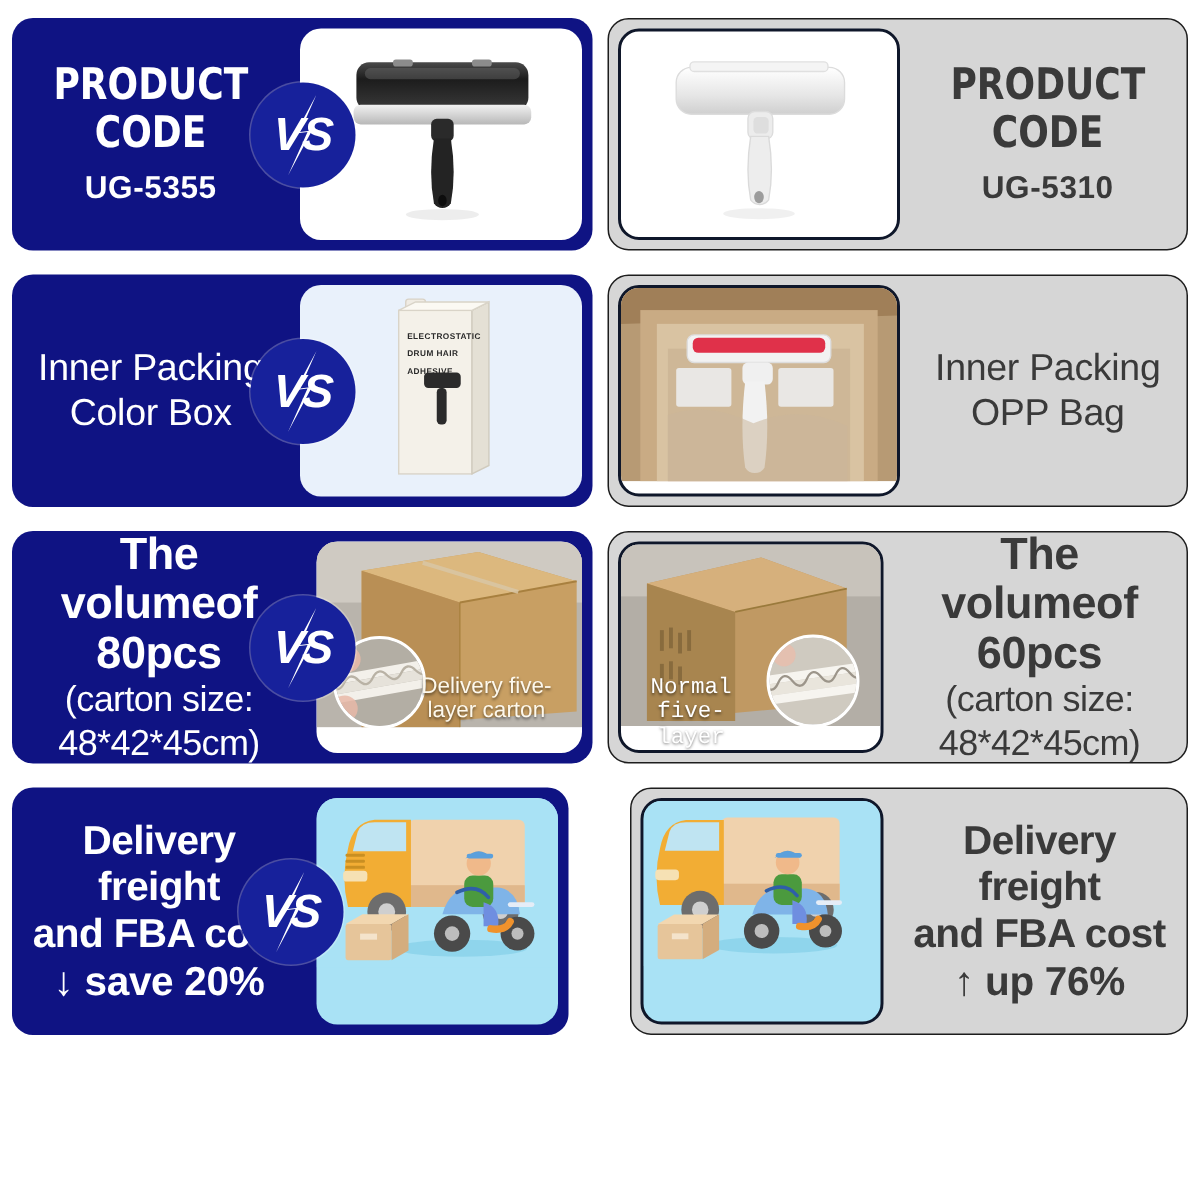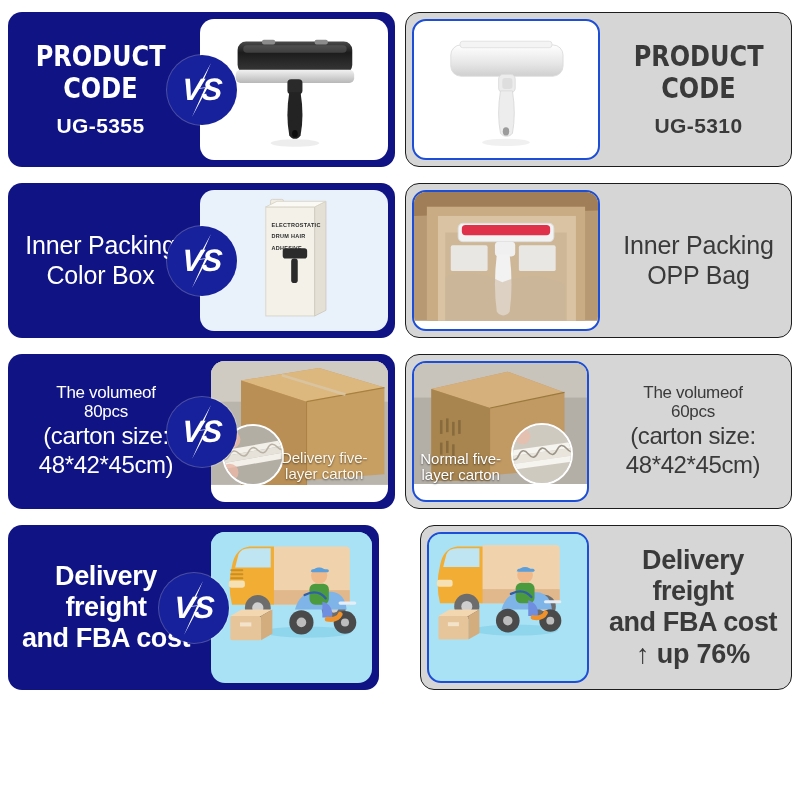--- a/index.html
+++ b/index.html
@@ -104,22 +104,22 @@
     letter-spacing: 0.4px;
     margin-top: 10px;
   }
   .t-reg {
     font-weight: 400;
     font-size: 25px;
     line-height: 1.18;
     letter-spacing: -0.2px;
   }
   .t-bold {
-    font-weight: 400;
-    font-size: 17px;
+    font-weight: 700;
+    font-size: 30px;
     line-height: 1.1;
     letter-spacing: -0.3px;
   }
   .t-sub {
     font-weight: 400;
     font-size: 24px;
     line-height: 1.12;
     letter-spacing: -0.4px;
     margin-top: 2px;
   }
@@ -140,22 +140,23 @@
   
   .imgcard {
     flex: 1 1 auto;
     margin: 7px;
     border-radius: 14px;
     position: relative;
     overflow: hidden;
     background: #ffffff;
   }
   .side.right .imgcard {
-    border: 2px solid #1d4ed8;
+    border: 2px solid #0f172a;
     margin: 6px;
+    font-family: Liberation Mono, monospace;
   }
   .imgcard.tint-blue { background: #e9f1fb; }
   .imgcard.tint-sky  { background: #a9e2f5; }
 
   
   .vs {
     position: absolute;
     left: 50%;
     top: 50%;
     transform: translate(-50%, -50%);
@@ -439,20 +440,21 @@
         </div>
       </div>
     </div>
 
     <div class="row r4">
 
       <div class="side left">
         <div class="txt" style="flex:0 0 196px;">
           <div class="t-bold2">Delivery freight</div>
           <div class="t-bold2">and FBA cost</div>
+          <div class="t-save">↓  save 20%</div>
         </div>
         <div class="imgcard tint-sky">
           <svg class="ph" viewBox="0 0 200 140" preserveAspectRatio="xMidYMid slice">
             <rect width="200" height="140" fill="#a9e2f5"></rect>
             <rect x="76" y="18" width="96" height="72" rx="5" fill="#f0d2ad"></rect>
             <rect x="76" y="72" width="96" height="18" fill="#e0b88c"></rect>
             <path d="M26 42 q4 -22 22 -24 l30 0 l0 72 l-52 0 q-6 -24 0 -48 z" fill="#f2ad34"></path>
             <path d="M34 28 q3 -8 14 -8 l26 0 l0 24 l-44 0 z" fill="#bfe4f2"></path>
             <rect x="22" y="60" width="20" height="9" rx="3" fill="#f6e1b4"></rect>
             <g fill="#c98f22">

